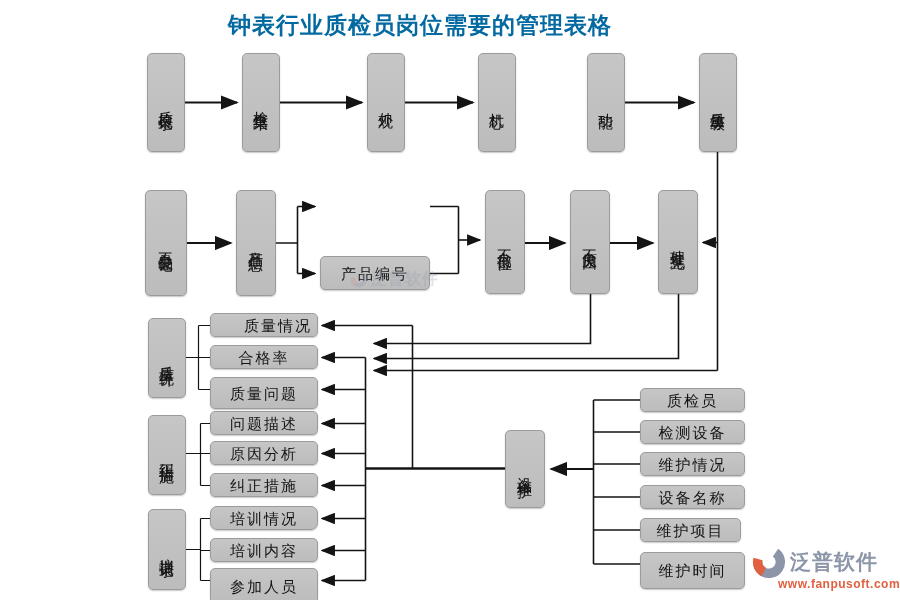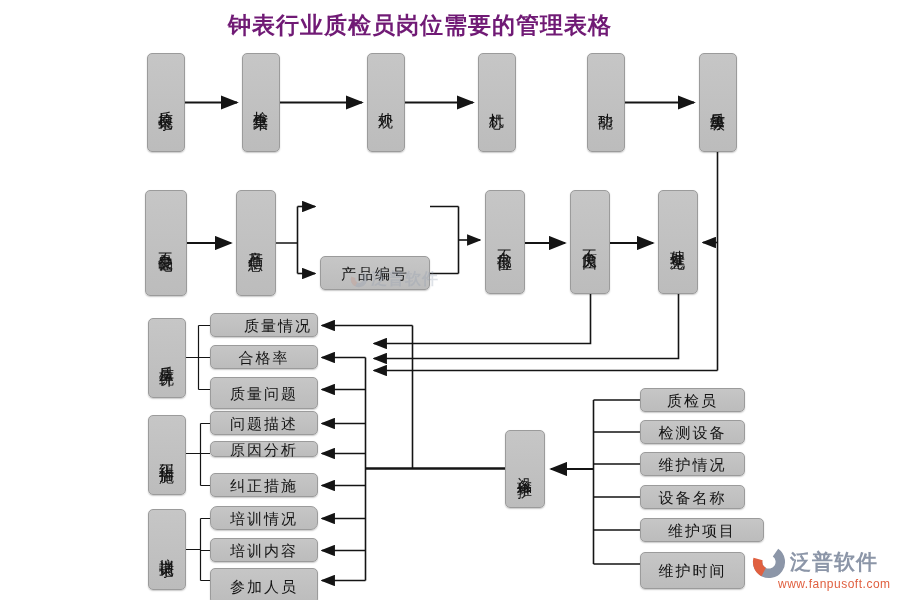--- a/index.html
+++ b/index.html
@@ -1,20 +1,20 @@
 <!DOCTYPE html>
 <html><head>
 <meta charset="utf-8">
 <style>
   html,body{margin:0;padding:0;background:#fff;}
   #canvas{position:relative;width:900px;height:600px;background:#fff;overflow:hidden;
           font-family:"Liberation Sans","DejaVu Sans",sans-serif;}
   #title{position:absolute;left:135px;top:10px;width:570px;text-align:center;
          font-family:"Liberation Serif","DejaVu Serif",serif;font-weight:bold;
-         font-size:23px;letter-spacing:1px;color:#701a75;}
+         font-size:23px;letter-spacing:1px;color:#0369a1;}
   .hbox,.vbox{position:absolute;box-sizing:border-box;
          background:linear-gradient(180deg,#c6c6c6,#bcbcbc);
          border:1px solid #9b9b9b;border-radius:5px;
          box-shadow:0 1px 1.5px rgba(0,0,0,.22);
          display:flex;align-items:center;justify-content:center;
          color:#141414;font-size:15px;line-height:1;}
   .hbox{letter-spacing:2px;}
   .vbox{writing-mode:vertical-rl;text-orientation:upright;letter-spacing:2px;}
   #lines{position:absolute;left:0;top:0;pointer-events:none;z-index:5;}
   .ln-thin{stroke:#141414;stroke-width:1.2;fill:none;}
@@ -22,21 +22,21 @@
   .ln-bold{stroke:#141414;stroke-width:2;fill:none;}
   .ln-heavy{stroke:#141414;stroke-width:2.4;fill:none;}
   
   #watermark{position:absolute;left:350px;top:264px;width:96px;height:30px;z-index:6;
         display:flex;align-items:center;gap:3px;opacity:.28;pointer-events:none;}
   #watermark .wm-text{color:#8d99ad;font-size:16px;font-weight:bold;letter-spacing:1px;}
   
   #brand{position:absolute;left:752px;top:545px;width:145px;z-index:6;}
   #brand .row{display:flex;align-items:center;gap:4px;}
   #brand .brand-name{color:#8c96a8;font-size:21px;font-weight:bold;letter-spacing:1px;}
-  #brand .brand-url{color:#e06040;font-size:12px;letter-spacing:.5px;margin:-2px 16px 0 26px;}
+  #brand .brand-url{color:#e06040;font-size:12px;letter-spacing:.5px;margin:-2px 16px 0 26px;font-weight:bold;}
 </style>
 </head>
 <body>
 
 <div id="canvas">
 
   <div id="title">钟表行业质检员岗位需要的管理表格</div>
 
   <div class="vbox" style="left:147px;top:53px;width:38px;height:99px;">质检记录</div>
   <div class="vbox" style="left:242px;top:53px;width:38px;height:99px;">检查结果</div>
@@ -52,34 +52,34 @@
   <div class="vbox" style="left:570px;top:190px;width:40px;height:104px;">不良原因</div>
   <div class="vbox" style="left:658px;top:190px;width:40px;height:104px;">处理意见</div>
 
   <div class="vbox" style="left:148px;top:318px;width:38px;height:80px;">质量统计</div>
   <div class="hbox" style="left:210px;top:313px;width:108px;height:24px;padding-left:28px;">质量情况</div>
   <div class="hbox" style="left:210px;top:345px;width:108px;height:24px;">合格率</div>
   <div class="hbox" style="left:210px;top:377px;width:108px;height:32px;">质量问题</div>
 
   <div class="vbox" style="left:148px;top:415px;width:38px;height:80px;">纠正措施</div>
   <div class="hbox" style="left:210px;top:411px;width:108px;height:24px;">问题描述</div>
-  <div class="hbox" style="left:210px;top:441px;width:108px;height:16px;">原因分析</div>
+  <div class="hbox" style="left:210px;top:441px;width:108px;height:24px;">原因分析</div>
   <div class="hbox" style="left:210px;top:473px;width:108px;height:24px;">纠正措施</div>
 
   <div class="vbox" style="left:148px;top:509px;width:38px;height:81px;">培训记录</div>
   <div class="hbox" style="left:210px;top:506px;width:108px;height:24px;border-radius:7px;">培训情况</div>
   <div class="hbox" style="left:210px;top:538px;width:108px;height:24px;text-align:center;">培训内容</div>
   <div class="hbox" style="left:210px;top:568px;width:108px;height:36px;">参加人员</div>
 
   <div class="vbox" style="left:505px;top:430px;width:40px;height:78px;">设备维护</div>
   <div class="hbox" style="left:640px;top:388px;width:105px;height:24px;">质检员</div>
   <div class="hbox" style="left:640px;top:420px;width:105px;height:24px;">检测设备</div>
   <div class="hbox" style="left:640px;top:452px;width:105px;height:24px;">维护情况</div>
   <div class="hbox" style="left:640px;top:485px;width:105px;height:24px;">设备名称</div>
-  <div class="hbox" style="left:640px;top:518px;width:124px;height:24px;">维护项目</div>
+  <div class="hbox" style="left:640px;top:518px;width:101px;height:24px;">维护项目</div>
   <div class="hbox" style="left:640px;top:552px;width:105px;height:37px;">维护时间</div>
 
   <svg id="lines" width="900" height="600" viewBox="0 0 900 600">
     <defs>
       <marker id="arr" viewBox="0 0 10 8" refX="9" refY="4" markerWidth="9" markerHeight="7.2" orient="auto">
         <path d="M0,0 L10,4 L0,8 Z" fill="#141414"></path>
       </marker>
     </defs>
 
     <line class="ln-bold" x1="185" y1="102.5" x2="237" y2="102.5" marker-end="url(#arr)"></line>

